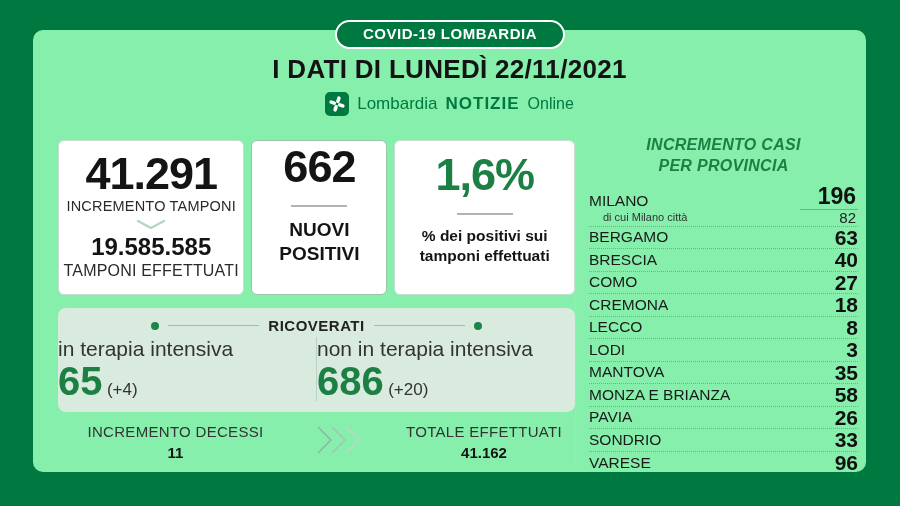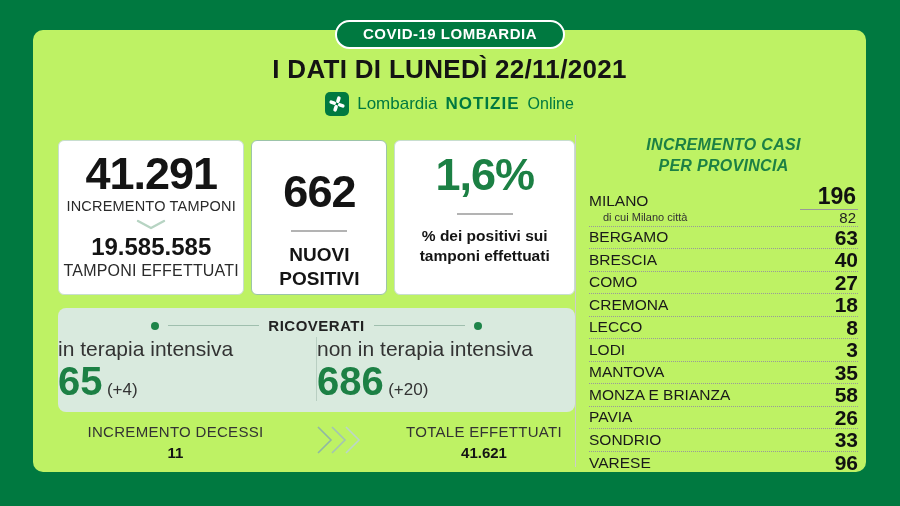--- a/index.html
+++ b/index.html
@@ -5,21 +5,21 @@
   * { margin:0; padding:0; box-sizing:border-box; }
   html,body { width:900px; height:506px; }
   body {
     background:#007940;
     font-family:"Liberation Sans", sans-serif;
     position:relative;
     overflow:hidden;
   }
   .card {
     position:absolute; left:33px; top:30px; width:833px; height:442px;
-    background:#bef264; border-radius:10px;
+    background:#86efac; border-radius:10px;
   }
   
   .badge {
     position:absolute; left:50%; top:20px; transform:translateX(-50%);
     background:#007940; color:#ffffff; border:2px solid #ffffff;
     border-radius:17px; padding:3px 26px 5px; font-size:15px; font-weight:bold;
     letter-spacing:.5px; z-index:3; white-space:nowrap;
   }
   
   .header { position:absolute; top:24px; left:0; width:100%; text-align:center; }
@@ -33,21 +33,21 @@
   .logo-notizie { font-size:17px; font-weight:bold; color:#007940; letter-spacing:1px; }
   .logo-online { font-size:16px; color:#007940; }
   
   .left-col { position:absolute; left:25px; top:110px; width:517px; }
   .boxes { display:flex; gap:7px; }
   .box {
     border:1px solid #c8decf; border-radius:6px; height:155px;
     text-align:center; background:#fff;
   }
   .box-tamponi { width:192px; padding-top:9px; }
-  .box-positivi { width:140px; border-color:#9cc4a9; padding-top:27px; }
+  .box-positivi { width:140px; border-color:#9cc4a9; padding-top:2px; }
   .box-percent { width:186px; padding-top:10px; }
   .big-number { font-size:45px; font-weight:bold; color:#141414; line-height:1.05; letter-spacing:-1px; }
   .big-number.green { color:#1c8044; }
   .small-caps-label { font-size:14.5px; color:#2a2a2a; margin-top:1px; letter-spacing:.2px; }
   .mid-number { font-size:24px; font-weight:bold; color:#141414; margin-top:2px; }
   .box-divider { width:56px; height:2px; background:#b3b3b3; margin:15px auto 11px; }
   .box-label-bold { font-size:19px; font-weight:bold; color:#141414; line-height:1.25; margin-top:2px; }
   .box-label-bold.small { font-size:15.5px; line-height:1.3; }
   .chevron-down { margin:5px auto 3px; display:block; }
   
@@ -186,21 +186,21 @@
       </div>
       <div class="bot-chevrons">
         <svg width="58" height="32" viewBox="0 0 58 32">
           <polyline points="4,3 17,16 4,29" fill="none" stroke="#8fb7a4" stroke-width="1.6"></polyline>
           <polyline points="18,3 31,16 18,29" fill="none" stroke="#a3c4b3" stroke-width="1.6"></polyline>
           <polyline points="32,3 45,16 32,29" fill="none" stroke="#bcd6c9" stroke-width="1.6"></polyline>
         </svg>
       </div>
       <div class="bot-block totale">
         <div class="bot-label">TOTALE EFFETTUATI</div>
-        <div class="bot-value">41.621</div>
+        <div class="bot-value">41.162</div>
       </div>
     </div>
 
   </div>
 
   <div class="province">
     <div class="prov-title">
       <span>INCREMENTO CASI</span><br>
       <span>PER PROVINCIA</span>
     </div>

